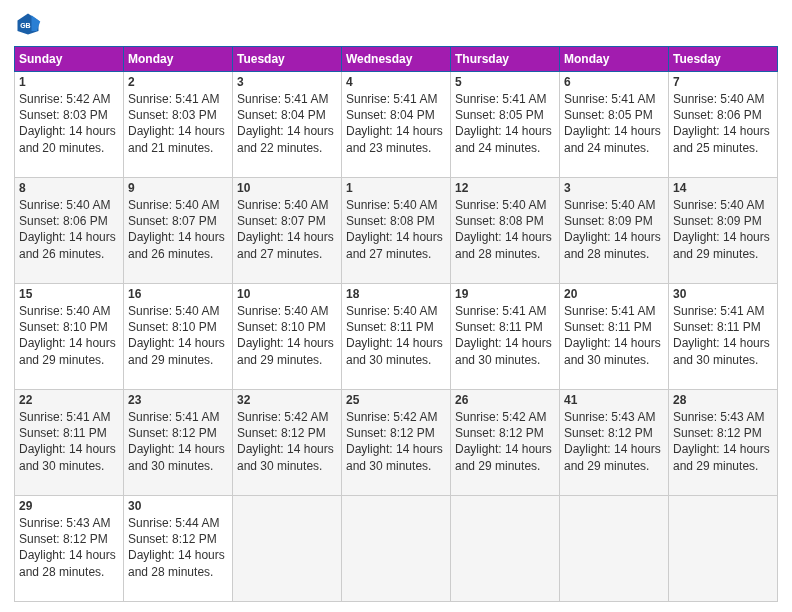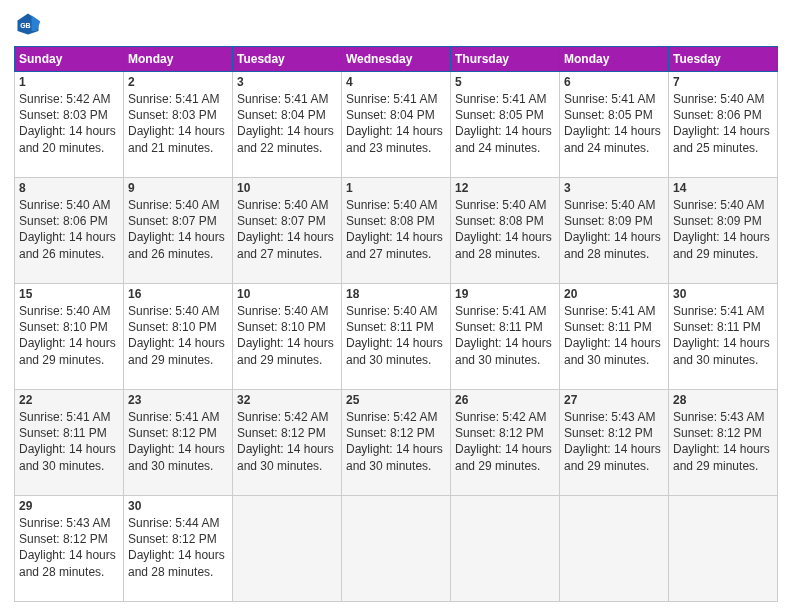--- a/index.html
+++ b/index.html
@@ -160,21 +160,21 @@
           <td><span class="day-num">19</span><span class="cell-text">Sunrise: 5:41 AM<br>Sunset: 8:11 PM<br>Daylight: 14 hours and 30 minutes.</span></td>
           <td><span class="day-num">20</span><span class="cell-text">Sunrise: 5:41 AM<br>Sunset: 8:11 PM<br>Daylight: 14 hours and 30 minutes.</span></td>
           <td><span class="day-num">30</span><span class="cell-text">Sunrise: 5:41 AM<br>Sunset: 8:11 PM<br>Daylight: 14 hours and 30 minutes.</span></td>
         </tr>
         <tr>
           <td><span class="day-num">22</span><span class="cell-text">Sunrise: 5:41 AM<br>Sunset: 8:11 PM<br>Daylight: 14 hours and 30 minutes.</span></td>
           <td><span class="day-num">23</span><span class="cell-text">Sunrise: 5:41 AM<br>Sunset: 8:12 PM<br>Daylight: 14 hours and 30 minutes.</span></td>
           <td><span class="day-num">32</span><span class="cell-text">Sunrise: 5:42 AM<br>Sunset: 8:12 PM<br>Daylight: 14 hours and 30 minutes.</span></td>
           <td><span class="day-num">25</span><span class="cell-text">Sunrise: 5:42 AM<br>Sunset: 8:12 PM<br>Daylight: 14 hours and 30 minutes.</span></td>
           <td><span class="day-num">26</span><span class="cell-text">Sunrise: 5:42 AM<br>Sunset: 8:12 PM<br>Daylight: 14 hours and 29 minutes.</span></td>
-          <td><span class="day-num">27</span><span class="cell-text">Sunrise: 5:43 AM<br>Sunset: 8:12 PM<br>Daylight: 14 hours and 29 minutes.</span></td>
+          <td><span class="day-num">41</span><span class="cell-text">Sunrise: 5:43 AM<br>Sunset: 8:12 PM<br>Daylight: 14 hours and 29 minutes.</span></td>
           <td><span class="day-num">28</span><span class="cell-text">Sunrise: 5:43 AM<br>Sunset: 8:12 PM<br>Daylight: 14 hours and 29 minutes.</span></td>
         </tr>
         <tr>
           <td><span class="day-num">29</span><span class="cell-text">Sunrise: 5:43 AM<br>Sunset: 8:12 PM<br>Daylight: 14 hours and 28 minutes.</span></td>
           <td><span class="day-num">30</span><span class="cell-text">Sunrise: 5:44 AM<br>Sunset: 8:12 PM<br>Daylight: 14 hours and 28 minutes.</span></td>
           <td class="empty-cell"></td>
           <td class="empty-cell"></td>
           <td class="empty-cell"></td>
           <td class="empty-cell"></td>
           <td class="empty-cell"></td>

